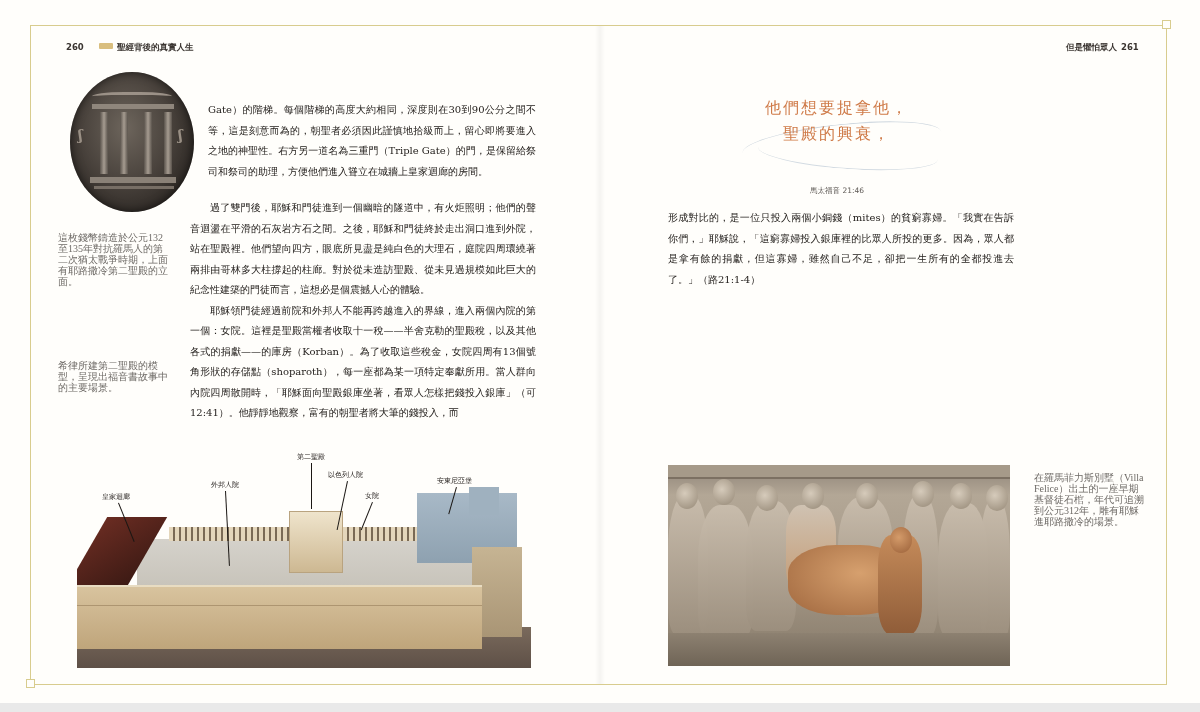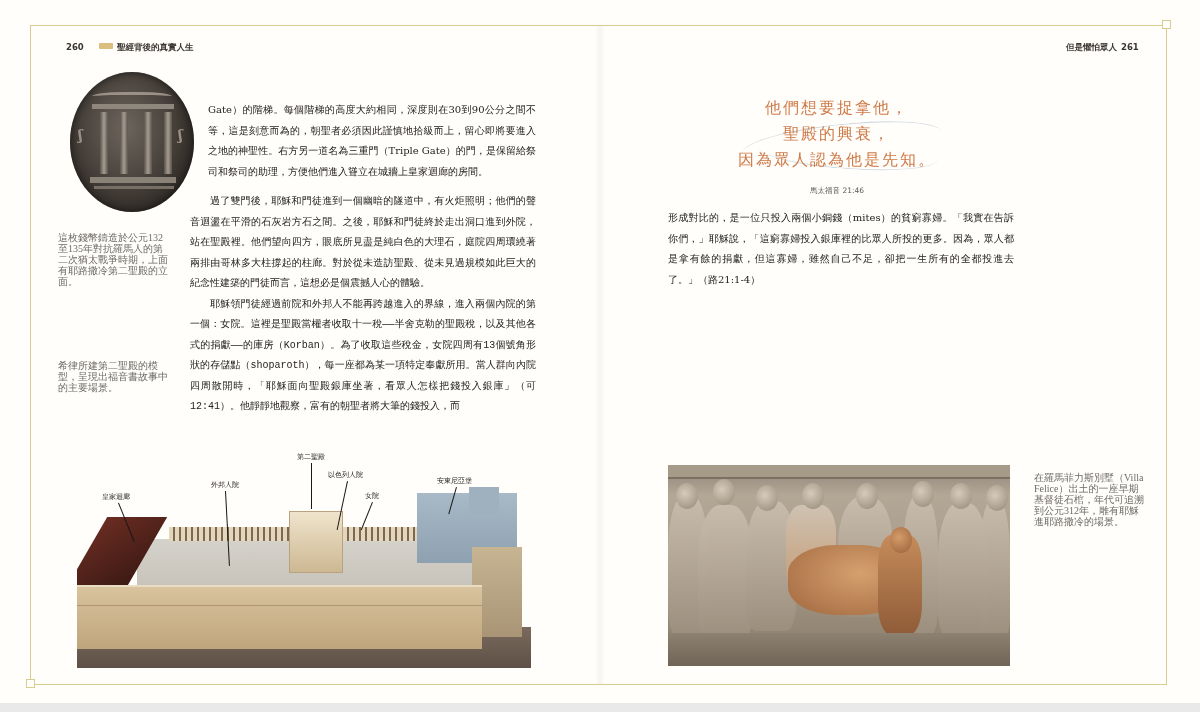--- a/index.html
+++ b/index.html
@@ -36,21 +36,21 @@
   .coin .glyph { position:absolute; color:#9a9085; font-size:14px; font-weight:bold; }
 
   .sidecap { position:absolute; font-family:Liberation Serif, serif; font-size:10px; line-height:11px; color:#6e6a66; }
   .sidecap-1 { left:58px; top:232px; width:110px; }
   .sidecap-2 { left:58px; top:360px; width:110px; }
   .sidecap-3 { left:1034px; top:472px; width:110px; }
 
   .body-text { position:absolute; font-size:10px; line-height:20.5px; color:#25211e; text-align:justify; }
   .body-text p { margin:0; }
   .left-top { left:208px; top:100px; width:328px; }
-  .left-main { left:190px; top:192px; width:346px;font-family:Liberation Mono, monospace; }
+  .left-main { left:190px; top:198px; width:346px; }
   .right-main { left:668px; top:208px; width:346px; }
   .indent { text-indent:2em; }
 
   .quote-block { position:absolute; left:722px; top:98px; width:230px; height:110px; }
   .quote-swirl { position:absolute; left:20px; top:26px; width:200px; height:36px; border-top:1.5px solid #c9d3dc; border-radius:50%; transform:rotate(-6deg); opacity:0.9; }
   .quote-swirl2 { position:absolute; left:36px; top:40px; width:180px; height:30px; border-bottom:1.5px solid #d3dbe2; border-radius:50%; transform:rotate(4deg); }
   .quote-line { position:absolute; width:230px; text-align:center; font-family:"DejaVu Serif", serif; font-size:16px; letter-spacing:2px; color:#cf7a48; }
   .q1 { top:0px; } .q2 { top:26px; } .q3 { top:52px; }
   .quote-ref { position:absolute; left:0; top:88px; width:230px; text-align:center; font-family:"DejaVu Sans", sans-serif; font-size:7.5px; color:#5d5854; }
 
@@ -147,21 +147,20 @@
   <div class="leader" style="left:372px;top:502px;height:30px;transform:rotate(22deg)"></div>
 
   <div class="label" style="left:437px;top:476px">安東尼亞堡</div>
   <div class="leader" style="left:456px;top:487px;height:28px;transform:rotate(16deg)"></div>
 
   <div class="quote-block">
     <div class="quote-swirl"></div>
     <div class="quote-swirl2"></div>
     <div class="quote-line q1">他們想要捉拿他，</div>
     <div class="quote-line q2">聖殿的興衰，</div>
-    <div class="quote-line q3">因為眾人認為他是先知。</div>
     <div class="quote-ref">馬太福音 21:46</div>
   </div>
 
   <div class="body-text right-main">
     <p>形成對比的，是一位只投入兩個小銅錢（mites）的貧窮寡婦。「我實在告訴你們，」耶穌說，「這窮寡婦投入銀庫裡的比眾人所投的更多。因為，眾人都是拿有餘的捐獻，但這寡婦，雖然自己不足，卻把一生所有的全都投進去了。」（路21:1-4）</p>
   </div>
 
   <div class="relief-img">
     <div class="relief-top"></div>
     <div class="fig" style="left:0px;top:30px;width:40px;height:140px"></div>

